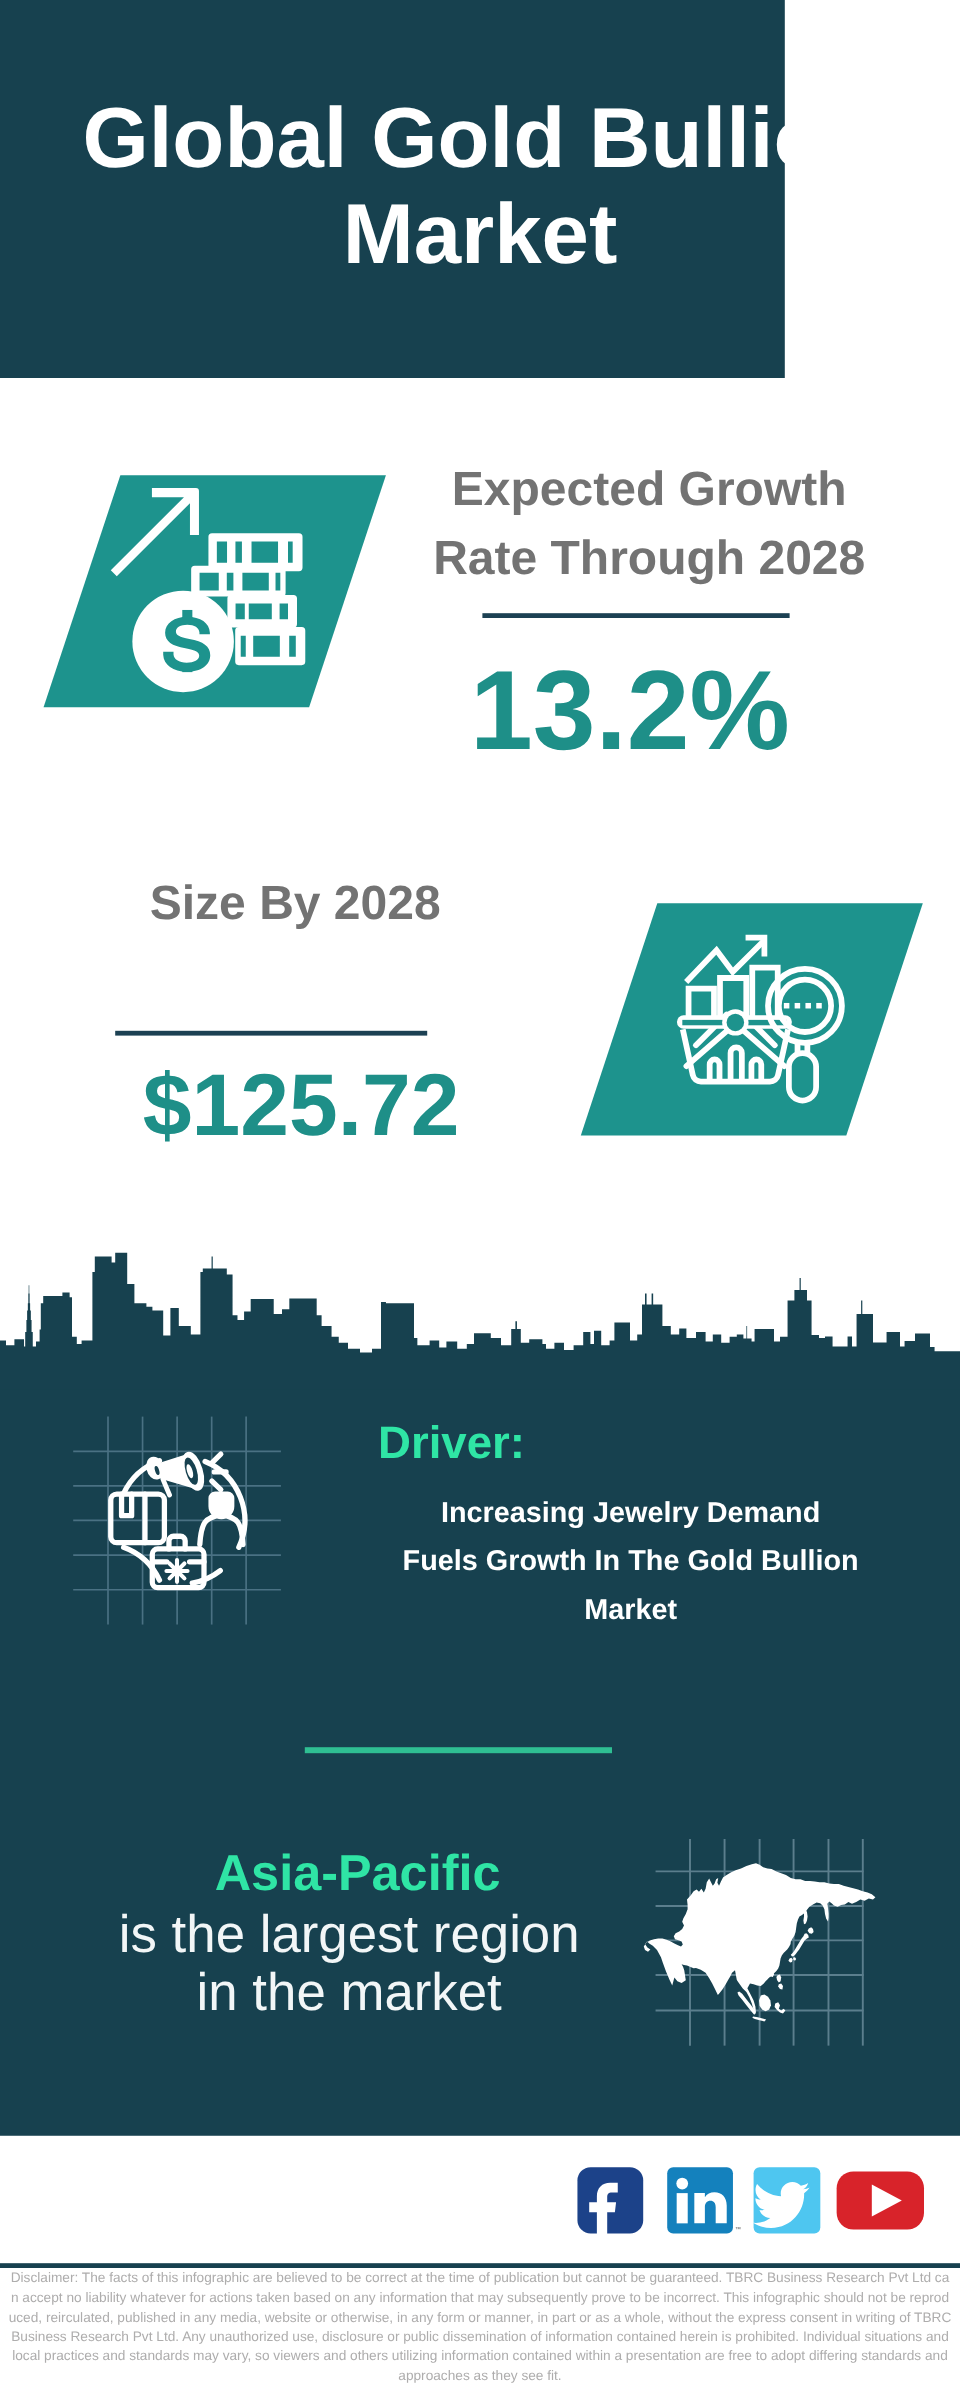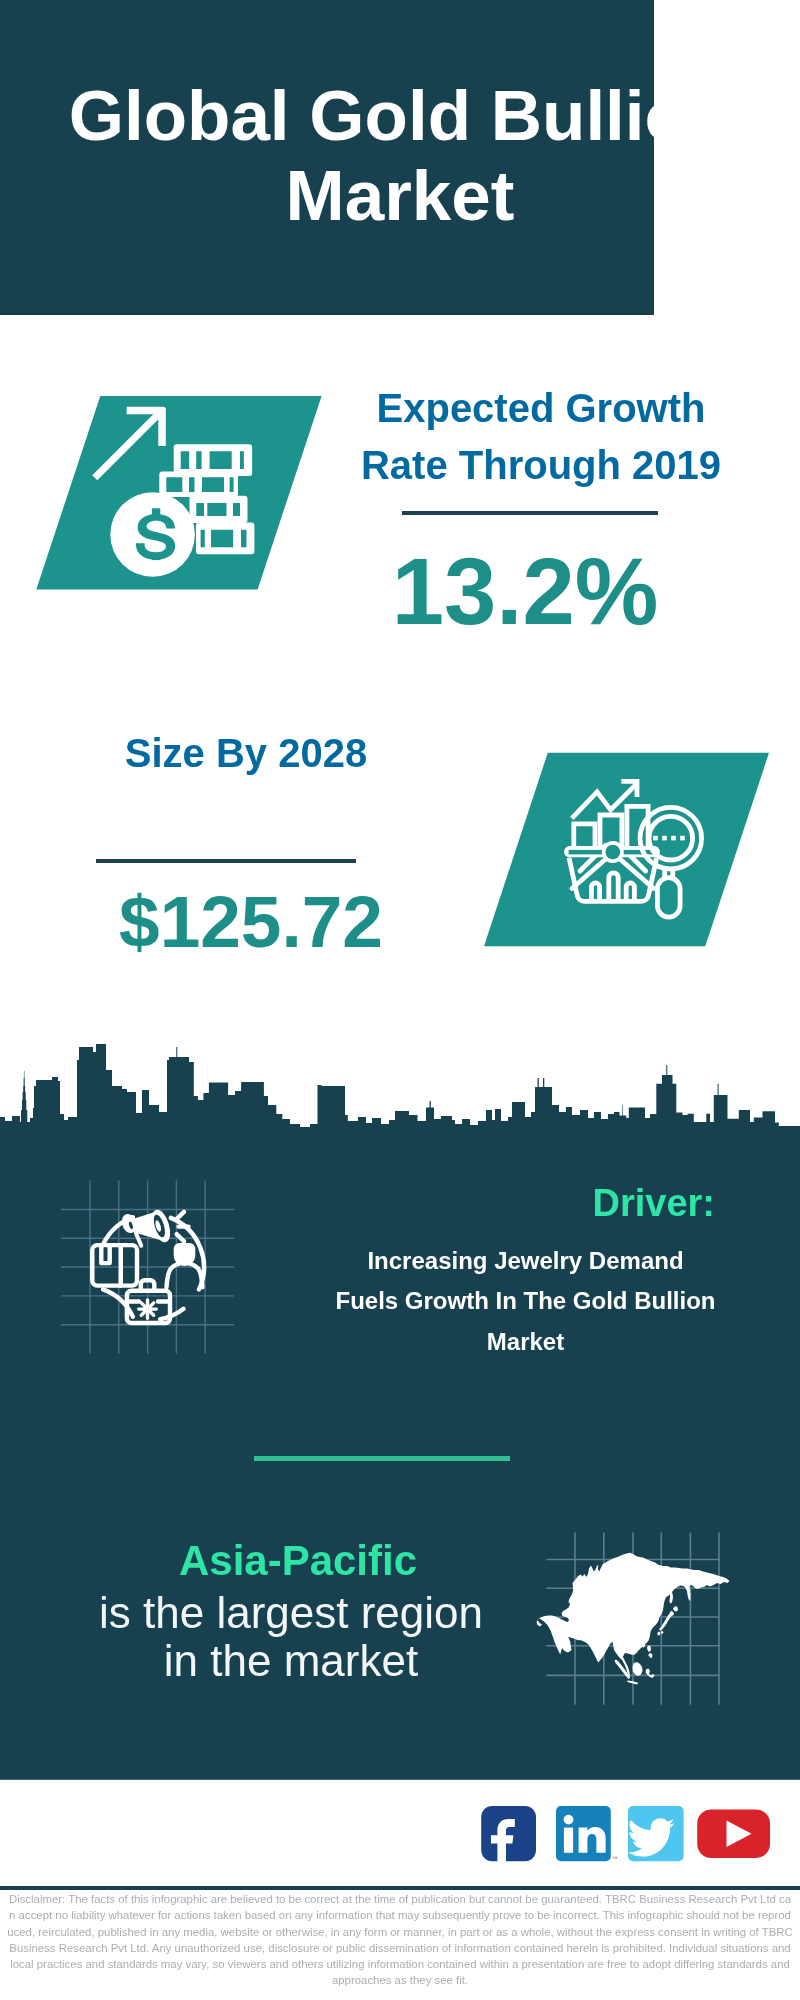--- a/index.html
+++ b/index.html
@@ -6,28 +6,28 @@
   html,body{margin:0;padding:0;background:#fff;}
   body{width:800px;height:2000px;font-family:"Liberation Sans",sans-serif;overflow:hidden;}
   .page{position:relative;width:800px;height:2000px;background:#fff;overflow:hidden;}
 
   
   .hdr{position:absolute;left:0;top:0;width:654px;height:314.8px;background:#17414f;}
   .hdr-t{position:absolute;left:0;top:76px;width:800px;text-align:center;color:#fff;
          font-size:71px;font-weight:bold;line-height:80px;letter-spacing:0px;}
 
   
-  .stat-title{position:absolute;color:#0369a1;font-weight:bold;font-size:40px;line-height:57px;text-align:center;}
+  .stat-title{position:absolute;color:#737373;font-weight:bold;font-size:40px;line-height:57px;text-align:center;}
   .rule{position:absolute;height:4px;background:#1c4153;}
   .stat-val{position:absolute;color:#1e8f88;font-weight:bold;font-size:94px;line-height:94px;text-align:center;}
 
   
   .par{position:absolute;overflow:visible;}
 
-  .drv-label{position:absolute;color:#2fe5a5;font-weight:bold;font-size:38px;text-align:right;}
+  .drv-label{position:absolute;color:#2fe5a5;font-weight:bold;font-size:38px;text-align:left;}
   .drv-text{position:absolute;color:#fff;font-weight:bold;font-size:24px;line-height:40.3px;text-align:center;}
   .sep{position:absolute;height:5px;background:#2fbf93;}
 
   .ap-hi{position:absolute;color:#2fe5a5;font-weight:bold;font-size:42px;text-align:center;}
   .ap-tx{position:absolute;color:#f2f6f7;font-size:44px;line-height:47.7px;text-align:center;font-weight:normal;white-space:nowrap;}
 
   
   .foot{position:absolute;left:0;top:1779.8px;width:800px;height:106.5px;background:#fff;}
   .foot-line{position:absolute;left:0;top:1886px;width:800px;height:3.5px;background:#17414f;}
   .foot-txt{position:absolute;left:37px;top:1812px;color:#2e8f78;font-size:15px;line-height:24px;}
@@ -56,21 +56,21 @@
       <circle cx="152.6" cy="534.5" r="42.3"></circle>
       <g fill="#1d938d">
         <rect x="151.9" y="508.3" width="8.4" height="7.5"></rect>
         <rect x="151.9" y="552.8" width="8.4" height="7.3"></rect>
         <path d="M156.0,513.9 c-10.6,0 -18.4,5.5 -18.4,13.3 c0,7.2 5.7,11.0 16.9,13.0 c8.4,1.6 11.5,3.2 11.5,6.2 c0,3.5 -4.3,5.8 -10.4,5.8 c-6.6,0 -10.7,-2.6 -11.0,-6.7 v-2.3 h-8.6 v2.4 c0.4,8.5 8.2,14.2 19.9,14.2 c11.4,0 19.3,-5.6 19.3,-13.8 c0,-7.6 -5.8,-11.5 -17.4,-13.6 c-8.4,-1.5 -11.2,-3.1 -11.2,-6.1 c0,-3.3 3.9,-5.6 9.5,-5.6 c6.1,0 9.7,2.5 10.1,6.4 v1.4 h8.7 v-1.3 c-0.4,-8.1 -7.7,-13.3 -19.0,-13.3 Z"></path>
       </g>
     </g>
   </svg>
   <div class="stat-title" style="left:341px;top:380px;width:400px;">
     <div>Expected Growth</div>
-    <div>Rate Through 2019</div>
+    <div>Rate Through 2028</div>
   </div>
   <div class="rule" style="left:402px;top:511px;width:256px;"></div>
   <div class="stat-val" style="left:325px;top:545px;width:400px;">13.2%</div>
 
   <svg class="par" style="left:0;top:0;width:800px;height:1000px;" viewBox="0 0 800 1000">
     <polygon points="547.75,752.75 769,752.75 705.25,946.25 484,946.25" fill="#1d938d"></polygon>
     <g fill="none" stroke="#fff" stroke-width="4.8" stroke-linecap="butt" stroke-linejoin="miter">
 
       <polyline points="571.8,818.4 597.1,791.9 610.6,809.9 637.0,783.5"></polyline>
       <polyline points="621.3,781.3 637.0,781.3 637.0,797.0"></polyline>

